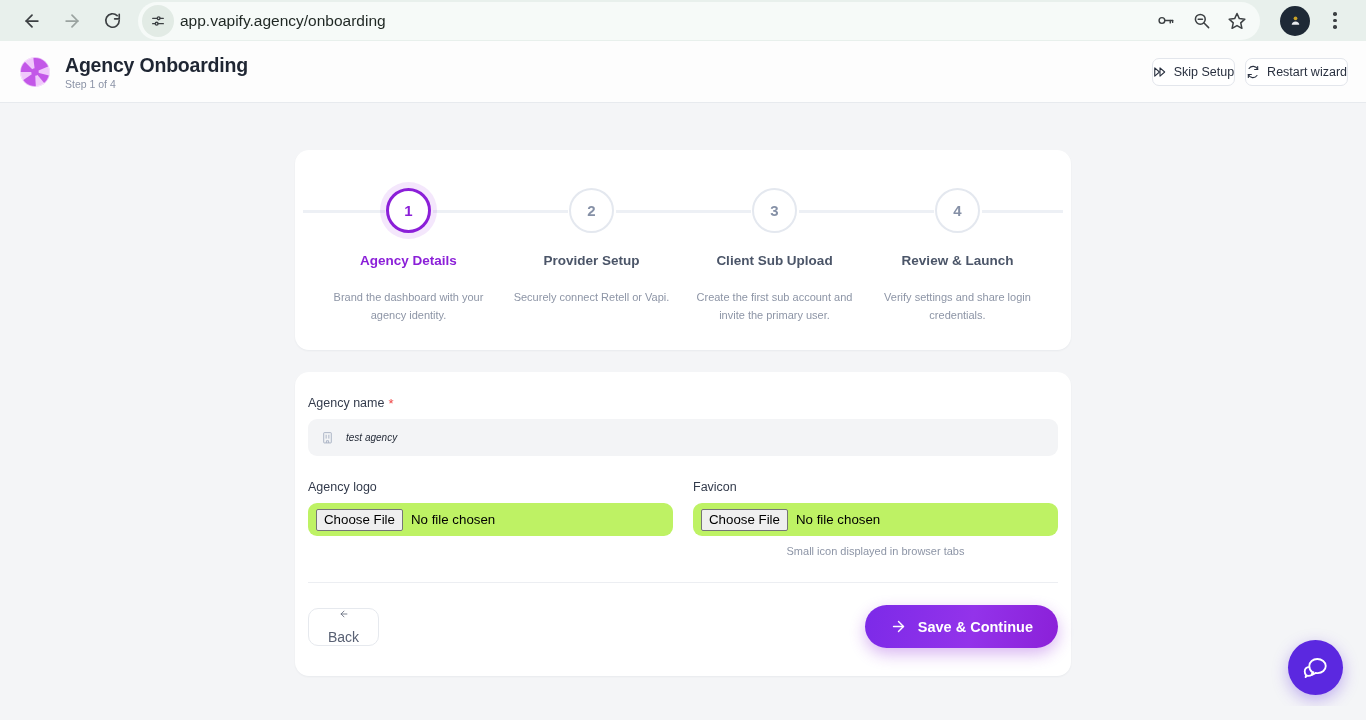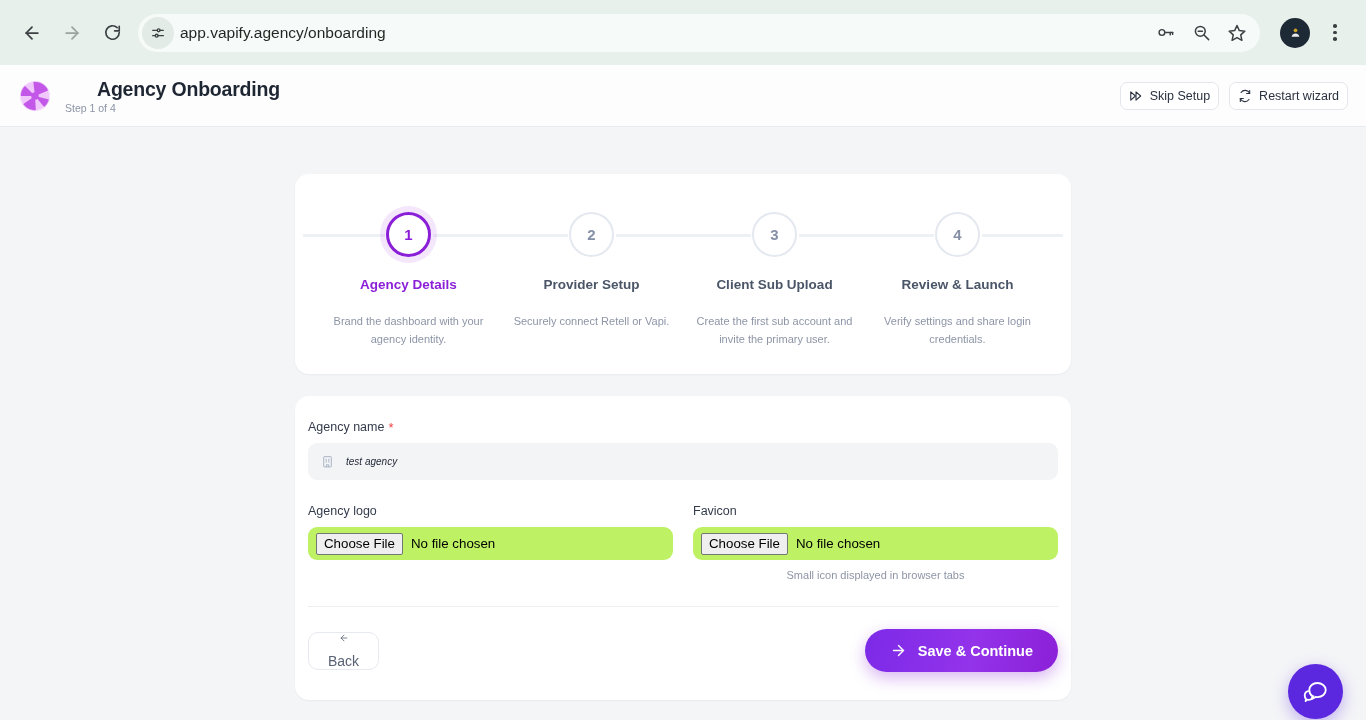--- a/index.html
+++ b/index.html
@@ -7,21 +7,21 @@
   html, body {
     width: 1366px;
     height: 720px;
     overflow: hidden;
     font-family: "Liberation Sans", sans-serif;
     background: #f4f5f7;
   }
 
   
   .browser-bar {
-    height: 65px;
+    height: 41px;
     background: #e8f0ec;
     display: flex;
     align-items: center;
     padding: 0 14px;
     gap: 4px;
     position: relative;
   }
   .nav-btn {
     width: 36px; height: 36px;
     border-radius: 50%;
@@ -88,31 +88,31 @@
     background: #fdfdfd;
     border-bottom: 1px solid #e7eaee;
     display: flex;
     align-items: center;
     padding: 0 18px;
   }
   .brand { display: flex; align-items: center; gap: 13px; }
   .brand-logo { width: 34px; height: 34px; flex: 0 0 auto; }
   .brand-text { display: flex; flex-direction: column; gap: 1px; }
   .brand-title {
-    font-size: 19.5px; font-weight: 700; color: #1f2633; letter-spacing: -0.2px; margin-left: 32px;
+    font-size: 19.5px; font-weight: 700; color: #1f2633; letter-spacing: -0.2px;
   }
   .brand-sub { font-size: 10.5px; color: #8b93a6; }
   .header-actions { margin-left: auto; display: flex; gap: 10px; }
   .hdr-btn {
     height: 28px;
     border: 1px solid #e3e6ec;
     border-radius: 7px;
     background: #ffffff;
     display: flex; align-items: center; gap: 7px;
-    padding: 0 8px;
+    padding: 0 0;
     font-size: 12.5px;
     color: #2a3140;
     white-space: nowrap;
   }
 
   
   .page {
     height: 603px;
     background: #f4f5f7;
     overflow: hidden;

